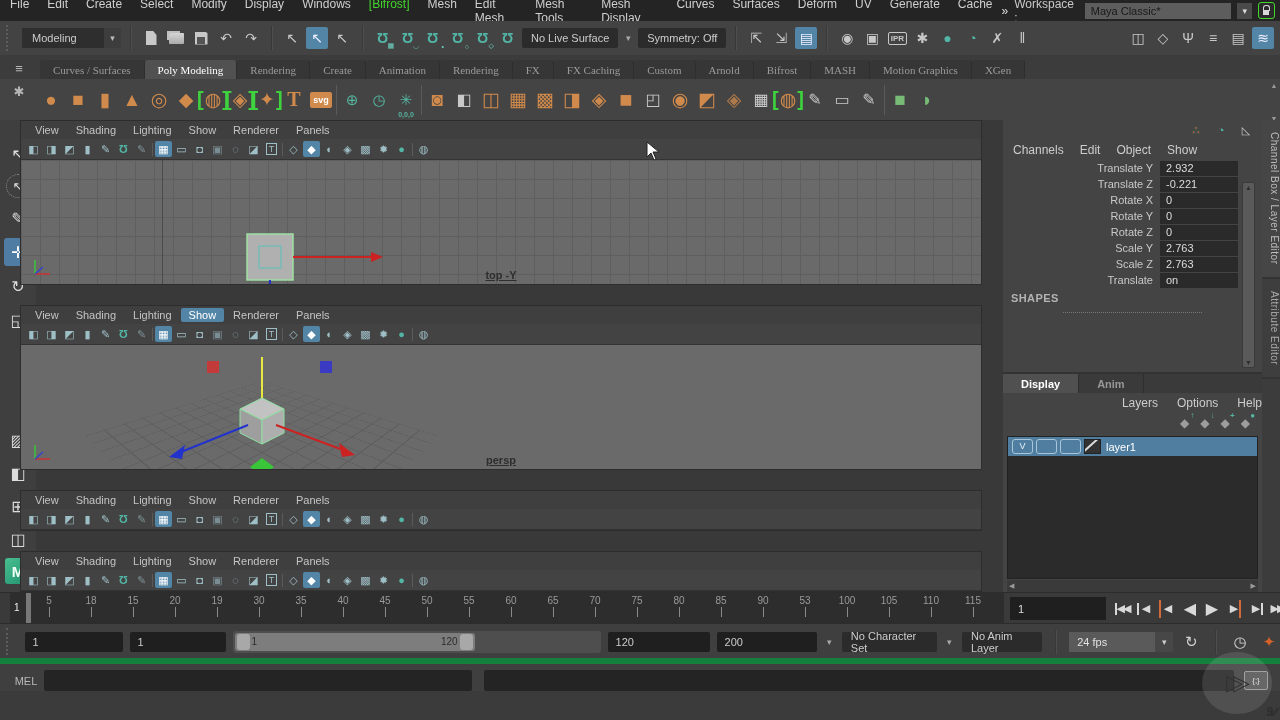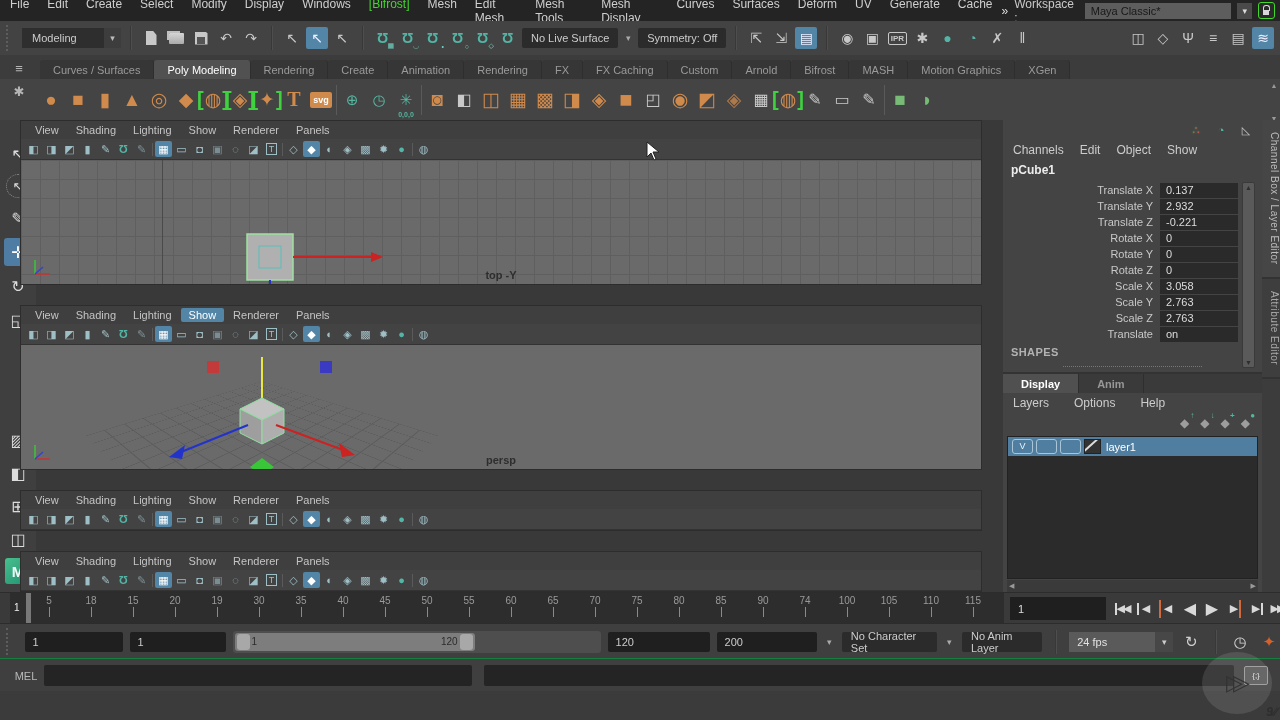--- a/index.html
+++ b/index.html
@@ -30,21 +30,21 @@
   .tbtn.txt .g{font-size:8px;font-weight:bold;border:1px solid #c8c8c8;padding:1px 2px;border-radius:2px;}
   .magnet .g{display:inline-block;transform:rotate(180deg);font-weight:bold;color:#52b5a5;}
   .ic-doc::before{content:"";width:11px;height:14px;background:#c8c8c8;clip-path:polygon(0 0,70% 0,100% 28%,100% 100%,0 100%);}
   .ic-folder::before{content:"";width:15px;height:11px;background:linear-gradient(#d5d5d5,#aaa);border-radius:1px;box-shadow:-3px -3px 0 -1px #c0c0c0;}
   .ic-save::before{content:"";width:13px;height:13px;background:#c8c8c8;clip-path:polygon(0 0,85% 0,100% 15%,100% 100%,0 100%);}
   .ic-save::after{content:"";position:absolute;left:7px;top:10px;width:8px;height:7px;background:#555;}
   .field{background:#2b2b2b;height:20px;display:flex;align-items:center;padding:0 9px;color:#ccc;border-radius:2px;}
   .mini-arrow{width:14px;color:#aaa;font-size:9px;text-align:center;}
   .tb-right{margin-left:auto;display:flex;align-items:center;gap:3px;padding-right:6px;}
   
-  .shelf-tabs{position:absolute;top:55px;left:0;right:0;height:24px;background:#3c3c3c;display:flex;align-items:flex-end;padding-left:40px;}
+  .shelf-tabs{position:absolute;top:55px;left:0;right:0;height:24px;background:#3c3c3c;display:flex;align-items:flex-end;padding-left:40px;font-family:Liberation Serif, serif;}
   .stab{height:19px;padding:0 13px;display:flex;align-items:center;background:#363636;color:#9a9a9a;border-right:1px solid #2e2e2e;border-radius:3px 3px 0 0;font-size:11px;}
   .stab.active{background:#515151;color:#fff;}
   .shelf-side{position:absolute;left:0;top:55px;width:38px;height:65px;display:flex;flex-direction:column;align-items:center;gap:8px;padding-top:6px;color:#b5b5b5;}
   .shelf-side span{font-size:13px;}
   
   .shelf{position:absolute;top:79px;left:38px;right:0;height:41px;background:#444;border-bottom:1px solid #2e2e2e;display:flex;align-items:center;gap:1px;overflow:hidden;}
   .sh{width:26px;height:34px;display:flex;align-items:center;justify-content:center;font-size:19px;position:relative;flex:none;}
   .sh.o{color:#d08a4c;}
   .sh.t{color:#55b5a0;font-size:15px;}
   .sh.w{color:#c9c9c9;font-size:16px;}
@@ -80,21 +80,21 @@
   .vi.dim{opacity:.6;}
   .vi.boxed .g{font-size:9px;border:1px solid #9fbfc7;padding:0 2px;}
   .vi.vsep{width:3px;}
   .vi.vsep::before{content:"";width:1px;height:13px;background:#5a5a5a;}
   .vi.magnet .g{display:inline-block;transform:rotate(180deg);}
   .vp-canvas{flex:1;position:relative;background:#6a6a6a;overflow:hidden;}
   .vp-canvas.ortho{background-image:linear-gradient(#5f5f5f 1px,transparent 1px),linear-gradient(90deg,#5f5f5f 1px,transparent 1px);background-size:19px 19px;}
   .ax-h{position:absolute;left:0;right:0;height:1px;background:#4a4a4a;}
   .ax-v{position:absolute;top:0;bottom:0;width:1px;background:#4a4a4a;}
   .pgrid{position:absolute;left:116px;top:-34px;width:250px;height:250px;background-image:linear-gradient(#5a5a5a 1px,transparent 1px),linear-gradient(90deg,#5a5a5a 1px,transparent 1px);background-size:21px 21px;transform:perspective(300px) rotateX(62deg) rotate(45deg);}
-  .vp-label{position:absolute;bottom:3px;left:50%;transform:translateX(-50%);color:#2e2e2e;font-weight:bold;font-size:11px;}
+  .vp-label{position:absolute;bottom:3px;left:50%;transform:translateX(-50%);color:#2e2e2e;font-weight:bold;font-size:11px;text-decoration:underline;}
   .mansvg{position:absolute;left:0;top:0;}
   .gizmo{position:absolute;left:6px;bottom:4px;}
   
   .dock{position:absolute;left:1003px;width:259px;top:0;bottom:0;background:#444;}
   .cb-top{height:20px;display:flex;justify-content:flex-end;align-items:center;gap:9px;padding-right:8px;}
   .cb-top .tbtn{width:16px;height:16px;font-size:11px;}
   .cb-top .rgb{color:#cc5555;text-shadow:0 0 2px #55cc55;}
   .cb-menus{height:20px;display:flex;gap:16px;align-items:center;padding-left:10px;font-size:12px;color:#ccc;}
   .cb-body{position:relative;height:212px;}
   .cb-object{font-weight:bold;color:#ececec;font-size:12px;padding:3px 0 5px 8px;}
@@ -102,21 +102,21 @@
   .cb-label{color:#c8c8c8;padding-right:7px;}
   .cb-value{width:72px;flex:none;background:#2a2a2a;height:15px;line-height:15px;padding-left:6px;color:#dcdcdc;}
   .cb-scroll{position:absolute;right:7px;top:22px;bottom:4px;width:11px;background:#5a5a5a;border:1px solid #3a3a3a;border-radius:2px;display:flex;flex-direction:column;justify-content:space-between;align-items:center;color:#2e2e2e;font-size:7px;padding:1px 0;}
   .cb-section{font-weight:bold;color:#b3b3b3;padding:4px 8px 0;letter-spacing:.4px;}
   .cb-dots{border-bottom:1px dotted #777;margin:8px 60px 0;}
   
   .layer-ed{position:absolute;left:0;right:0;top:252px;bottom:0;border-top:2px solid #333;}
   .le-tabs{display:flex;height:19px;background:#3a3a3a;}
   .le-tab{padding:0 18px;display:flex;align-items:center;color:#979797;border-right:1px solid #2e2e2e;font-weight:bold;}
   .le-tab.active{background:#505050;color:#fff;font-weight:bold;}
-  .le-menus{height:19px;display:flex;gap:25px;align-items:center;padding-left:10px;font-size:12px;}
+  .le-menus{height:19px;display:flex;gap:19px;align-items:center;padding-left:10px;font-size:12px;justify-content:flex-end;}
   .le-icons{height:22px;display:flex;justify-content:flex-end;gap:11px;align-items:center;padding-right:12px;}
   .le-ic{position:relative;color:#9d9d9d;font-size:12px;}
   .le-ic .sub{position:absolute;right:-5px;top:-5px;font-size:8px;color:#55b5a0;font-weight:bold;}
   .le-list{position:absolute;left:4px;right:4px;top:62px;bottom:13px;background:#2b2b2b;border:1px solid #222;}
   .layer-row{height:19px;background:#4f7ea0;display:flex;align-items:center;gap:3px;padding-left:4px;}
   .lr-box{width:19px;height:13px;border:1px solid #a8c6d8;border-radius:3px;color:#eaf4fa;font-size:9px;text-align:center;line-height:12px;flex:none;}
   .lr-swatch{width:15px;height:13px;background:#333;border:1px solid #222;position:relative;flex:none;overflow:hidden;}
   .lr-swatch::after{content:"";position:absolute;left:-3px;top:12px;width:24px;height:1.5px;background:#ddd;transform:rotate(-42deg);transform-origin:left;}
   .layer-name{color:#fff;padding-left:2px;}
   .le-hscroll{position:absolute;left:4px;right:4px;bottom:0;height:12px;background:#3a3a3a;display:flex;justify-content:space-between;align-items:center;color:#999;font-size:7px;padding:0 2px;}
@@ -144,21 +144,21 @@
   .rinner{position:absolute;left:2px;top:2px;bottom:2px;width:240px;background:#7d7d7d;border-radius:3px;display:flex;align-items:center;}
   .rhandle{width:13px;height:16px;background:#a8a8a8;border-radius:3px;margin:0 2px;flex:none;}
   .rlabel{color:#2c2c2c;font-size:10px;}
   .rlabel.grow{flex:1;}
   .fps{display:flex;height:20px;flex:none;}
   .fps .cv{background:#5a5a5a;color:#e2e2e2;display:flex;align-items:center;padding:0 8px;width:70px;}
   .fps .ca{width:18px;background:#474747;display:flex;align-items:center;justify-content:center;font-size:9px;color:#ccc;}
   .rico{width:22px;height:22px;display:flex;align-items:center;justify-content:center;font-size:15px;color:#cfcfcf;flex:none;}
   .rico.orange{color:#d4622a;}
   
-  .cmdline{position:absolute;top:658px;left:0;right:0;height:33px;background:#3f3f3f;display:flex;align-items:center;border-top:1px solid #15803d;}
+  .cmdline{position:absolute;top:658px;left:0;right:0;height:33px;background:#3f3f3f;display:flex;align-items:center;border-top:6px solid #15803d;}
   .mel-label{width:36px;text-align:center;color:#b8b8b8;flex:none;margin-left:8px;}
   .mel-input{width:428px;height:21px;background:#242424;border-radius:2px;flex:none;}
   .cmd-result{flex:1;height:21px;background:#242424;border-radius:2px;margin:0 10px 0 12px;}
   .script-icon{width:22px;height:17px;border:1px solid #999;border-radius:2px;background:#565656;color:#e8e8e8;font-size:8px;display:flex;align-items:center;justify-content:center;flex:none;margin-right:12px;}
   
   .helpline{position:absolute;top:691px;bottom:0;left:0;right:0;background:#3b3b3b;}
   .corner-mark{position:absolute;right:3px;bottom:1px;color:#2e2e2e;font-size:12px;font-style:italic;font-weight:bold;}
   .rec-overlay{position:absolute;right:8px;bottom:6px;width:62px;height:62px;border-radius:50%;background:rgba(210,210,210,.14);display:flex;align-items:center;justify-content:center;color:#333;font-size:22px;letter-spacing:-10px;padding-right:8px;z-index:5;}
   .cursor{position:absolute;left:646px;top:141px;z-index:9;}
 </style>
@@ -1025,27 +1025,22 @@
           </span>
         </div>
       <div class="cb-menus">
 
       <span>Channels</span>
           <span>Edit</span>
           <span>Object</span>
           <span>Show</span>
         </div>
       <div class="cb-body">
-        <div class="cb-object">pCube1</div>
         <div>
 
-        <div class="cb-row">
-              <span class="cb-label">Translate X</span>
-              <span class="cb-value">0.137</span>
-            </div>
             <div class="cb-row">
               <span class="cb-label">Translate Y</span>
               <span class="cb-value">2.932</span>
             </div>
             <div class="cb-row">
               <span class="cb-label">Translate Z</span>
               <span class="cb-value">-0.221</span>
             </div>
             <div class="cb-row">
               <span class="cb-label">Rotate X</span>
@@ -1053,24 +1048,20 @@
             </div>
             <div class="cb-row">
               <span class="cb-label">Rotate Y</span>
               <span class="cb-value">0</span>
             </div>
             <div class="cb-row">
               <span class="cb-label">Rotate Z</span>
               <span class="cb-value">0</span>
             </div>
             <div class="cb-row">
-              <span class="cb-label">Scale X</span>
-              <span class="cb-value">3.058</span>
-            </div>
-            <div class="cb-row">
               <span class="cb-label">Scale Y</span>
               <span class="cb-value">2.763</span>
             </div>
             <div class="cb-row">
               <span class="cb-label">Scale Z</span>
               <span class="cb-value">2.763</span>
             </div>
             <div class="cb-row">
               <span class="cb-label">Translate</span>
               <span class="cb-value">on</span>
@@ -1198,21 +1189,21 @@
           </div>
           <div class="tick">
             <span class="tick-label">85</span>
             <span class="tick-mark"></span>
           </div>
           <div class="tick">
             <span class="tick-label">90</span>
             <span class="tick-mark"></span>
           </div>
           <div class="tick">
-            <span class="tick-label">74</span>
+            <span class="tick-label">53</span>
             <span class="tick-mark"></span>
           </div>
           <div class="tick">
             <span class="tick-label">100</span>
             <span class="tick-mark"></span>
           </div>
           <div class="tick">
             <span class="tick-label">105</span>
             <span class="tick-mark"></span>
           </div>

